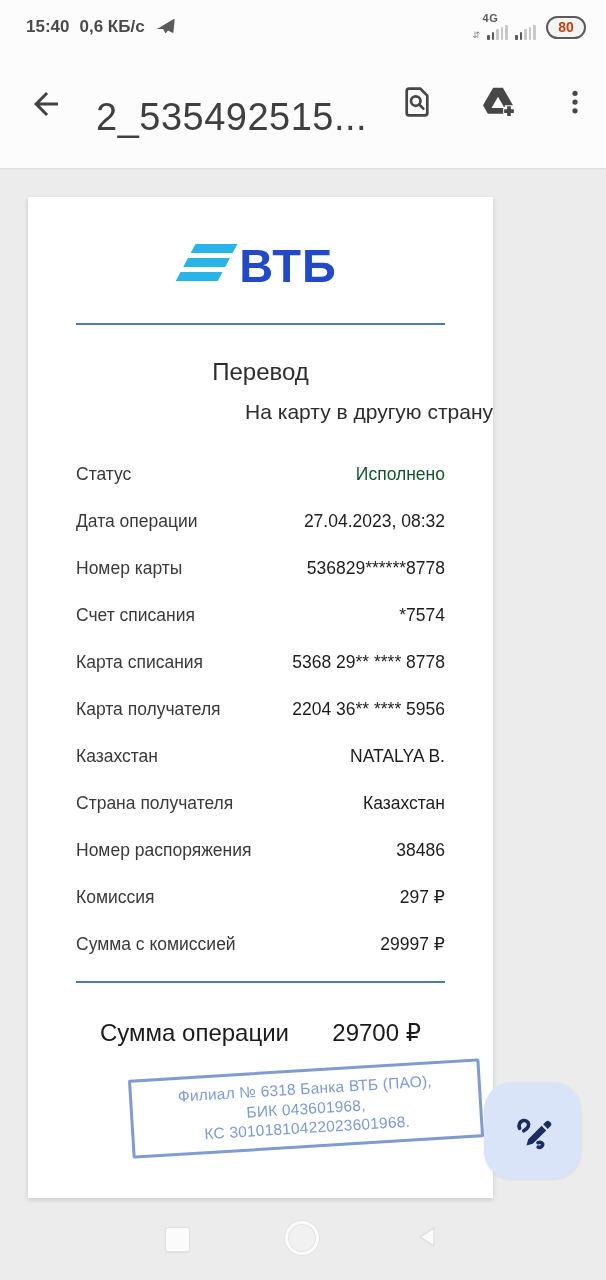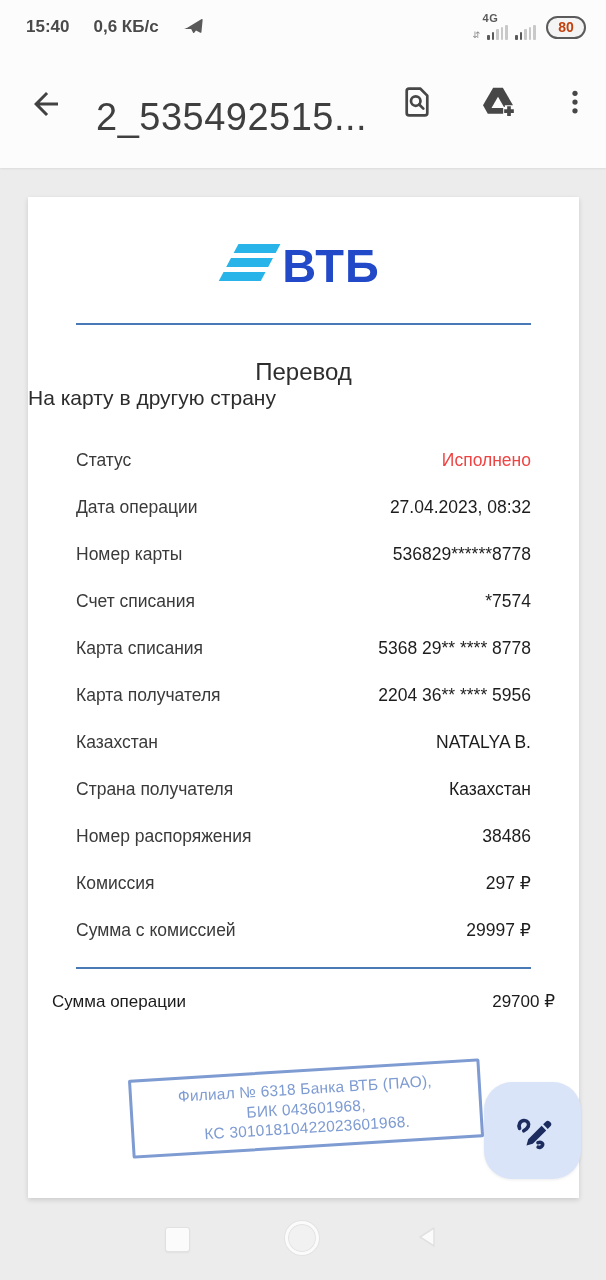--- a/index.html
+++ b/index.html
@@ -12,21 +12,21 @@
   
   .header{
     position:absolute;top:0;left:0;right:0;height:168px;
     background:#fcfcfc;box-shadow:0 1px 2px rgba(0,0,0,.07);
   }
   .statusbar{
     position:absolute;top:10px;left:26px;right:20px;height:34px;
     display:flex;justify-content:space-between;align-items:center;
     color:#4a4a4a;font-size:17px;font-weight:bold;
   }
-  .sb-left{display:flex;align-items:center;gap:24px;}
+  .sb-left{display:flex;align-items:center;gap:10px;}
   .sb-right{display:flex;align-items:center;gap:10px;}
   .plane{width:22px;height:22px;color:#5a5a5a;transform:rotate(-8deg);}
   .sig-group{display:flex;align-items:flex-end;gap:2px;height:15px;}
   .sig-group .bar{width:2.6px;background:#c9c9c9;border-radius:1px;}
   .sig-group .bar.on{background:#5a5a5a;}
   .sig-cluster{display:flex;align-items:flex-end;gap:7px;position:relative;padding-top:11px;}
   .net-type{
     position:absolute;top:-2px;left:10px;font-size:11px;font-weight:bold;color:#5a5a5a;letter-spacing:.5px;
   }
   .data-arrows{font-size:9px;color:#8a8a8a;line-height:9px;font-weight:normal;}
@@ -42,37 +42,37 @@
   .back-btn{width:36px;height:36px;color:#424242;flex:0 0 auto;cursor:pointer;}
   .doc-title{
     margin-left:32px;flex:1 1 auto;font-size:38px;color:#3f3f3f;
     white-space:nowrap;overflow:hidden;letter-spacing:.5px;margin-top:27px;
   }
   .tb-actions{display:flex;align-items:center;gap:42px;flex:0 0 auto;color:#474747;}
   .tb-icon{cursor:pointer;}
   
   .viewport{position:absolute;top:168px;left:0;right:0;height:1040px;}
   .page{
-    position:absolute;left:28px;top:29px;width:551px;height:1001px;background:#ffffff;
+    position:absolute;left:28px;top:29px;width:465px;height:1001px;background:#ffffff;
     box-shadow:0 2px 5px rgba(0,0,0,.14);
   }
   .logo{display:flex;justify-content:center;align-items:center;gap:13px;padding-top:40px;height:56px;}
   .stripes{display:flex;flex-direction:column;gap:5px;transform:skewX(-28deg) translateY(-3px);}
   .stripes .stripe{width:42px;height:9px;background:#28b4e8;}
   .logo-text{font-size:47px;font-weight:bold;color:#2149c8;letter-spacing:1px;line-height:1;}
   .divider{margin:30px 48px 0;border-top:2.5px solid #4a7ab5;}
   .op-title{margin-top:33px;text-align:center;font-size:24px;color:#2d2d2d;}
-  .op-subtitle{text-align:left;font-size:21px;color:#2d2d2d;}
+  .op-subtitle{margin-top:14px;text-align:right;font-size:21px;color:#2d2d2d;}
   .rows{margin-top:40px;padding:0 48px;}
   .row{display:flex;justify-content:space-between;align-items:flex-end;height:21px;margin-bottom:26px;font-size:17.5px;gap:44px;}
   .row .lbl{color:#3a3a3a;}
   .row .val{color:#1d1d1d;text-align:right;}
-  .row .val.green{color:#ef4444;}
+  .row .val.green{color:#14532d;}
   .divider2{margin:10px 48px 0;border-top:2.5px solid #4a7ab5;}
-  .total-row{display:flex;justify-content:space-between;align-items:baseline;margin-top:22px;padding:0 24px;font-size:17px;color:#1b1b1b;}
+  .total-row{display:flex;justify-content:space-between;align-items:baseline;margin-top:36px;padding:0 72px;font-size:24px;color:#1b1b1b;}
   .stamp{
     position:absolute;left:102px;top:872px;width:352px;box-sizing:border-box;
     border:3px solid #7e9bd2;border-radius:2px;color:#7e9bd2;
     text-align:center;font-size:15.5px;line-height:19.5px;padding:7px 4px;
     transform:rotate(-3.5deg);letter-spacing:.2px;
   }
   
   .fab{
     position:absolute;left:484px;top:1082px;width:97px;height:97px;border-radius:28px;
     background:#d9e4f9;display:flex;align-items:center;justify-content:center;

